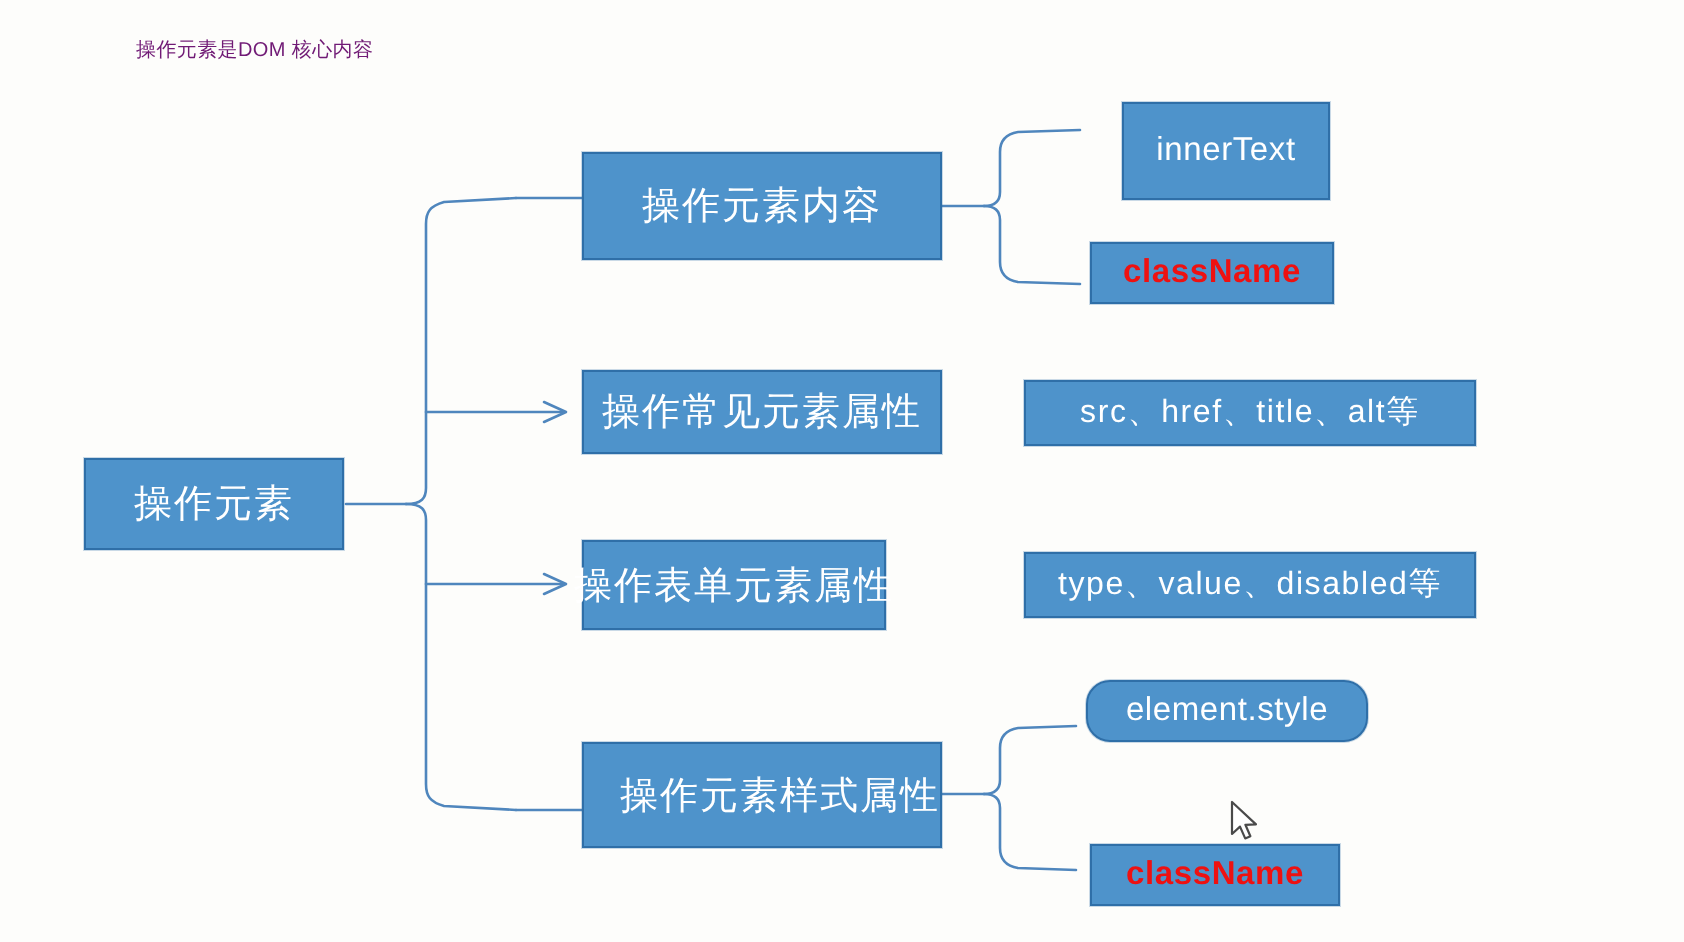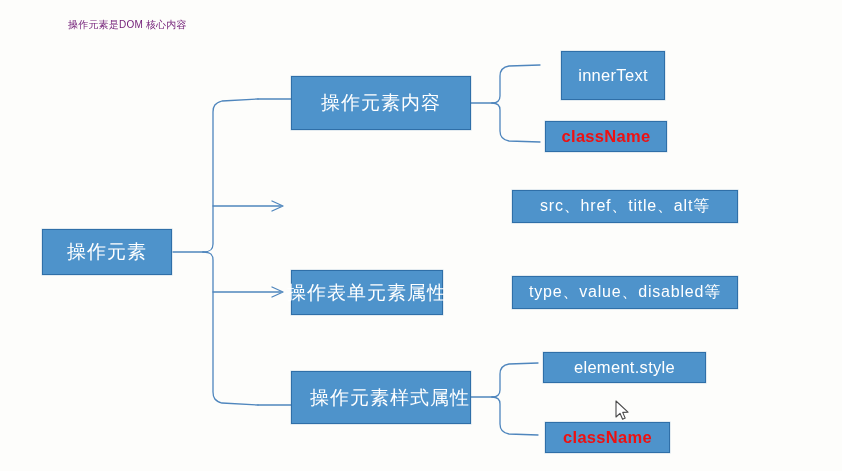--- a/index.html
+++ b/index.html
@@ -121,20 +121,23 @@
   </svg>
 
   <div class="node" style="left:42px; top:229px; width:130px; height:46px;align-items:center;">
     <span>操作元素</span>
   </div>
 
   <div class="node" style="left:291px; top:76px; width:180px; height:54px;">
     <span>操作元素内容</span>
   </div>
 
+  <div class="node" style="left:291px; top:185px; width:180px; height:42px;">
+    <span>操作常见元素属性</span>
+  </div>
 
   <div class="node" style="left:291px; top:270px; width:152px; height:45px;">
     <span>操作表单元素属性</span>
   </div>
 
   <div class="node" style="left:291px; top:371px; width:180px; height:53px;justify-content:flex-end;">
     <span>操作元素样式属性</span>
   </div>
 
   <div class="node leaf-latin" style="left:561px; top:51px; width:104px; height:49px;">
@@ -146,21 +149,21 @@
   </div>
 
   <div class="node list-box" style="left:512px; top:276px; width:226px; height:33px;">
     <span>type、value、disabled等</span>
   </div>
 
   <div class="node list-box" style="left:512px; top:190px; width:226px; height:33px;">
     <span>src、href、title、alt等</span>
   </div>
 
-  <div class="node leaf-latin" style="left:543px; top:352px; width:163px; height:31px;">
+  <div class="node leaf-latin" style="left:543px; top:340px; width:141px; height:31px;border-radius:12px;">
     <span>element.style</span>
   </div>
 
   <div class="node leaf-latin red-text" style="left:545px; top:422px; width:125px; height:31px;justify-content:center;">
     <span>className</span>
   </div>
 
   <svg class="cursor" viewBox="0 0 16 22">
     <path d="M1 1 L1 17 L5 13.3 L7.6 19.2 L10.2 18.1 L7.7 12.4 L13 12.2 Z" fill="#ffffff" stroke="#4a4a4a" stroke-width="1.1" stroke-linejoin="round"></path>
   </svg>

